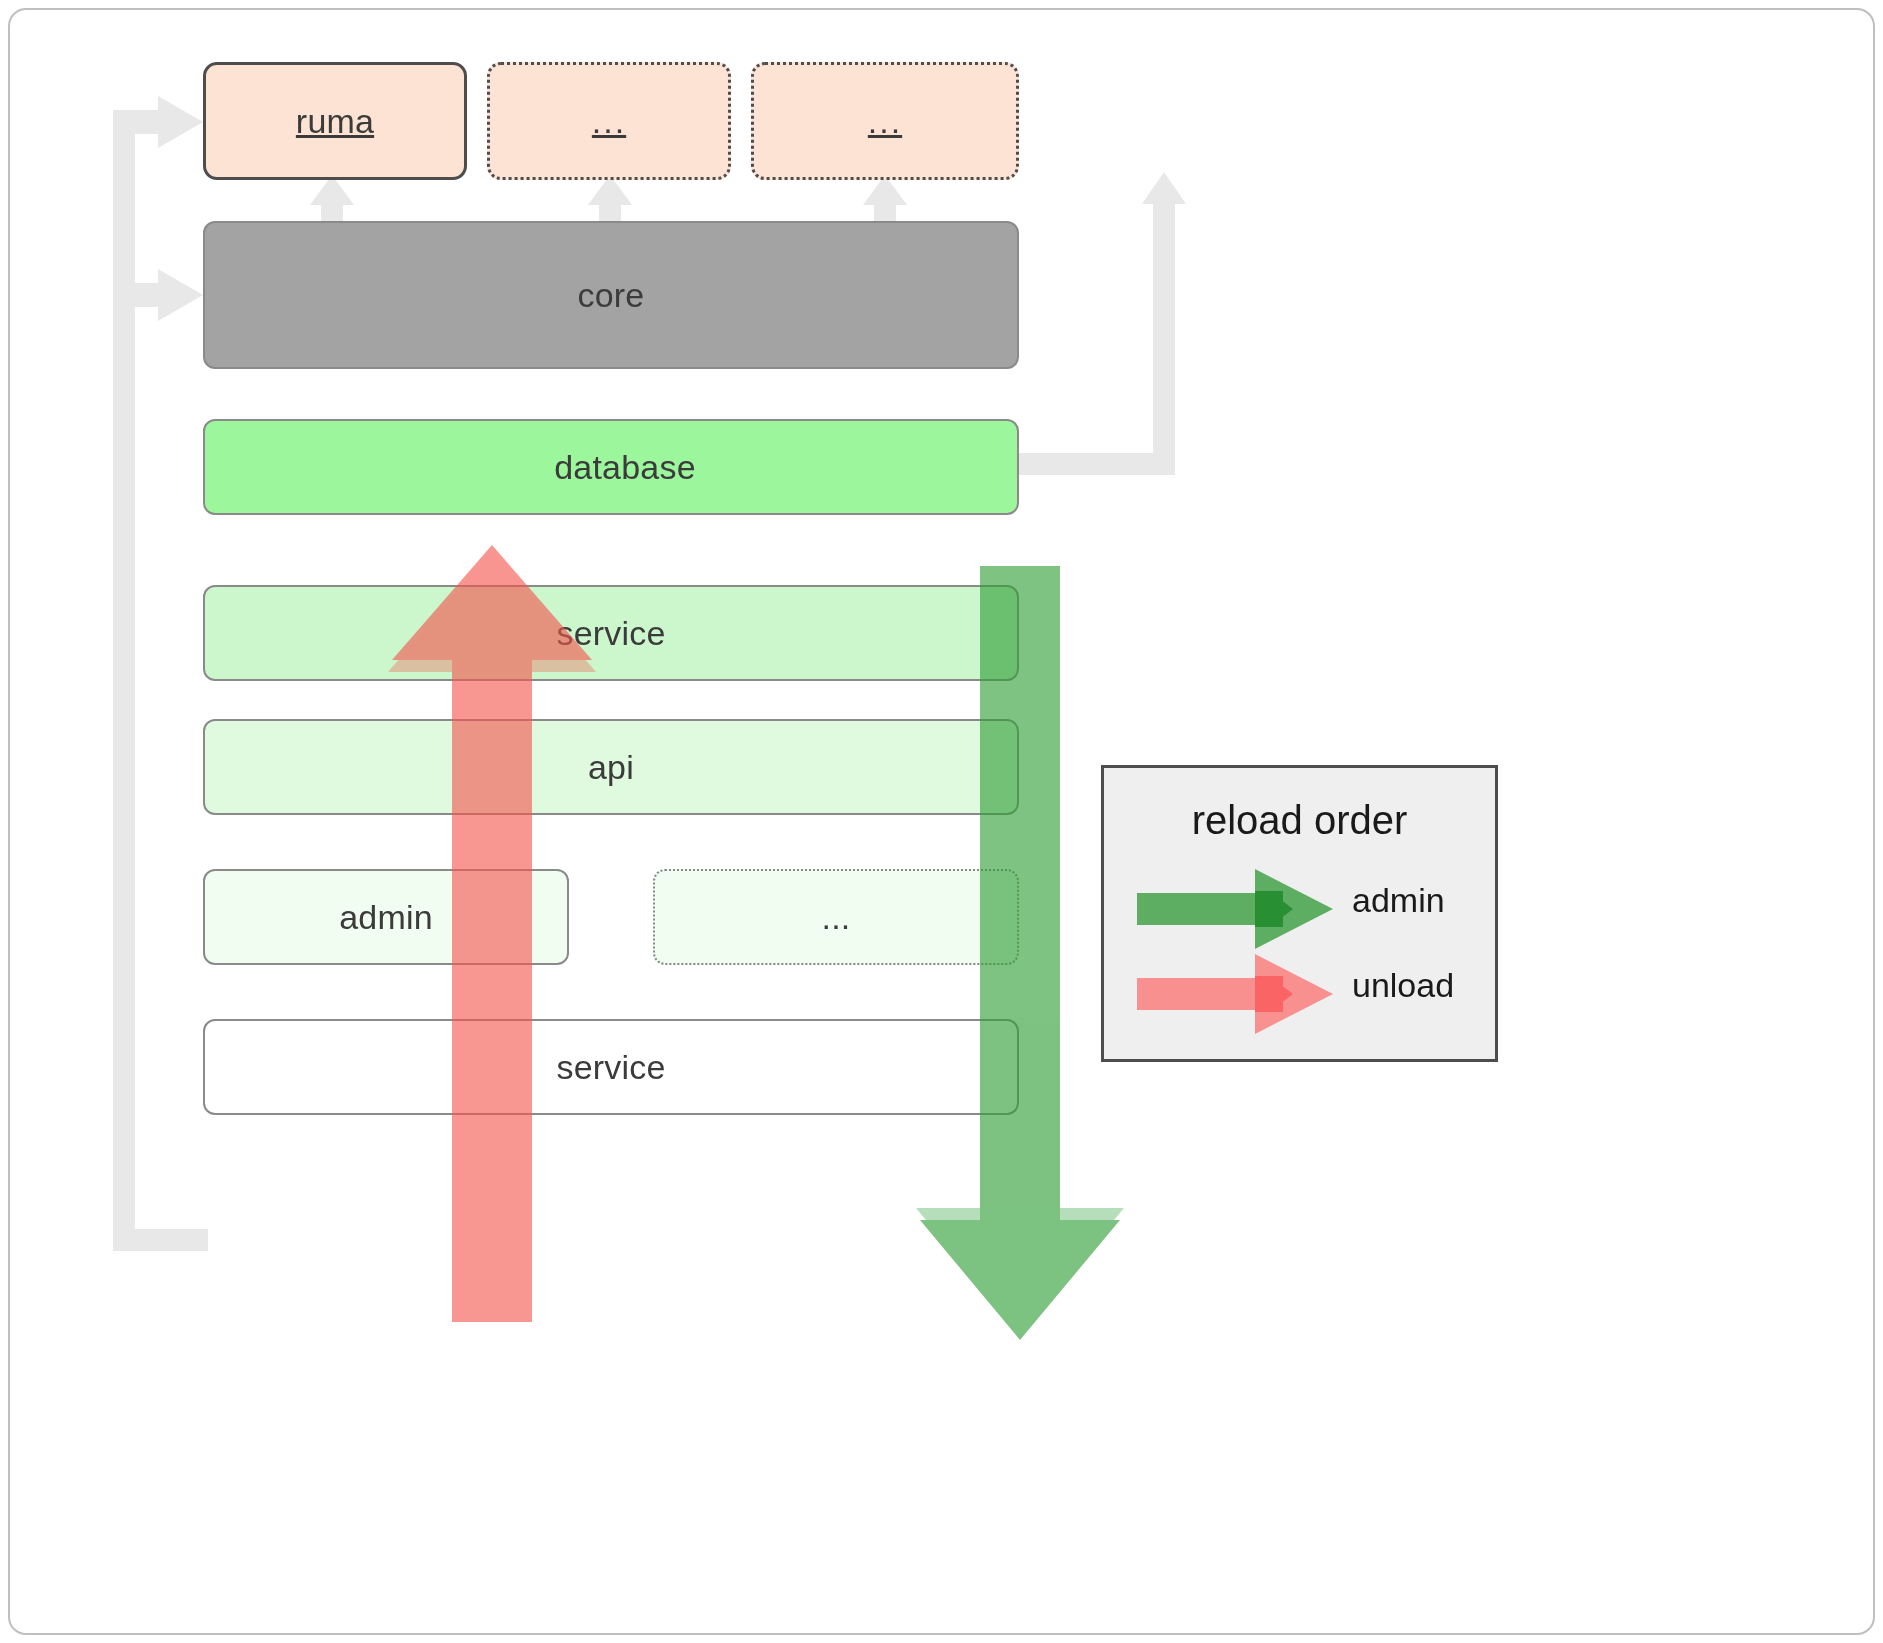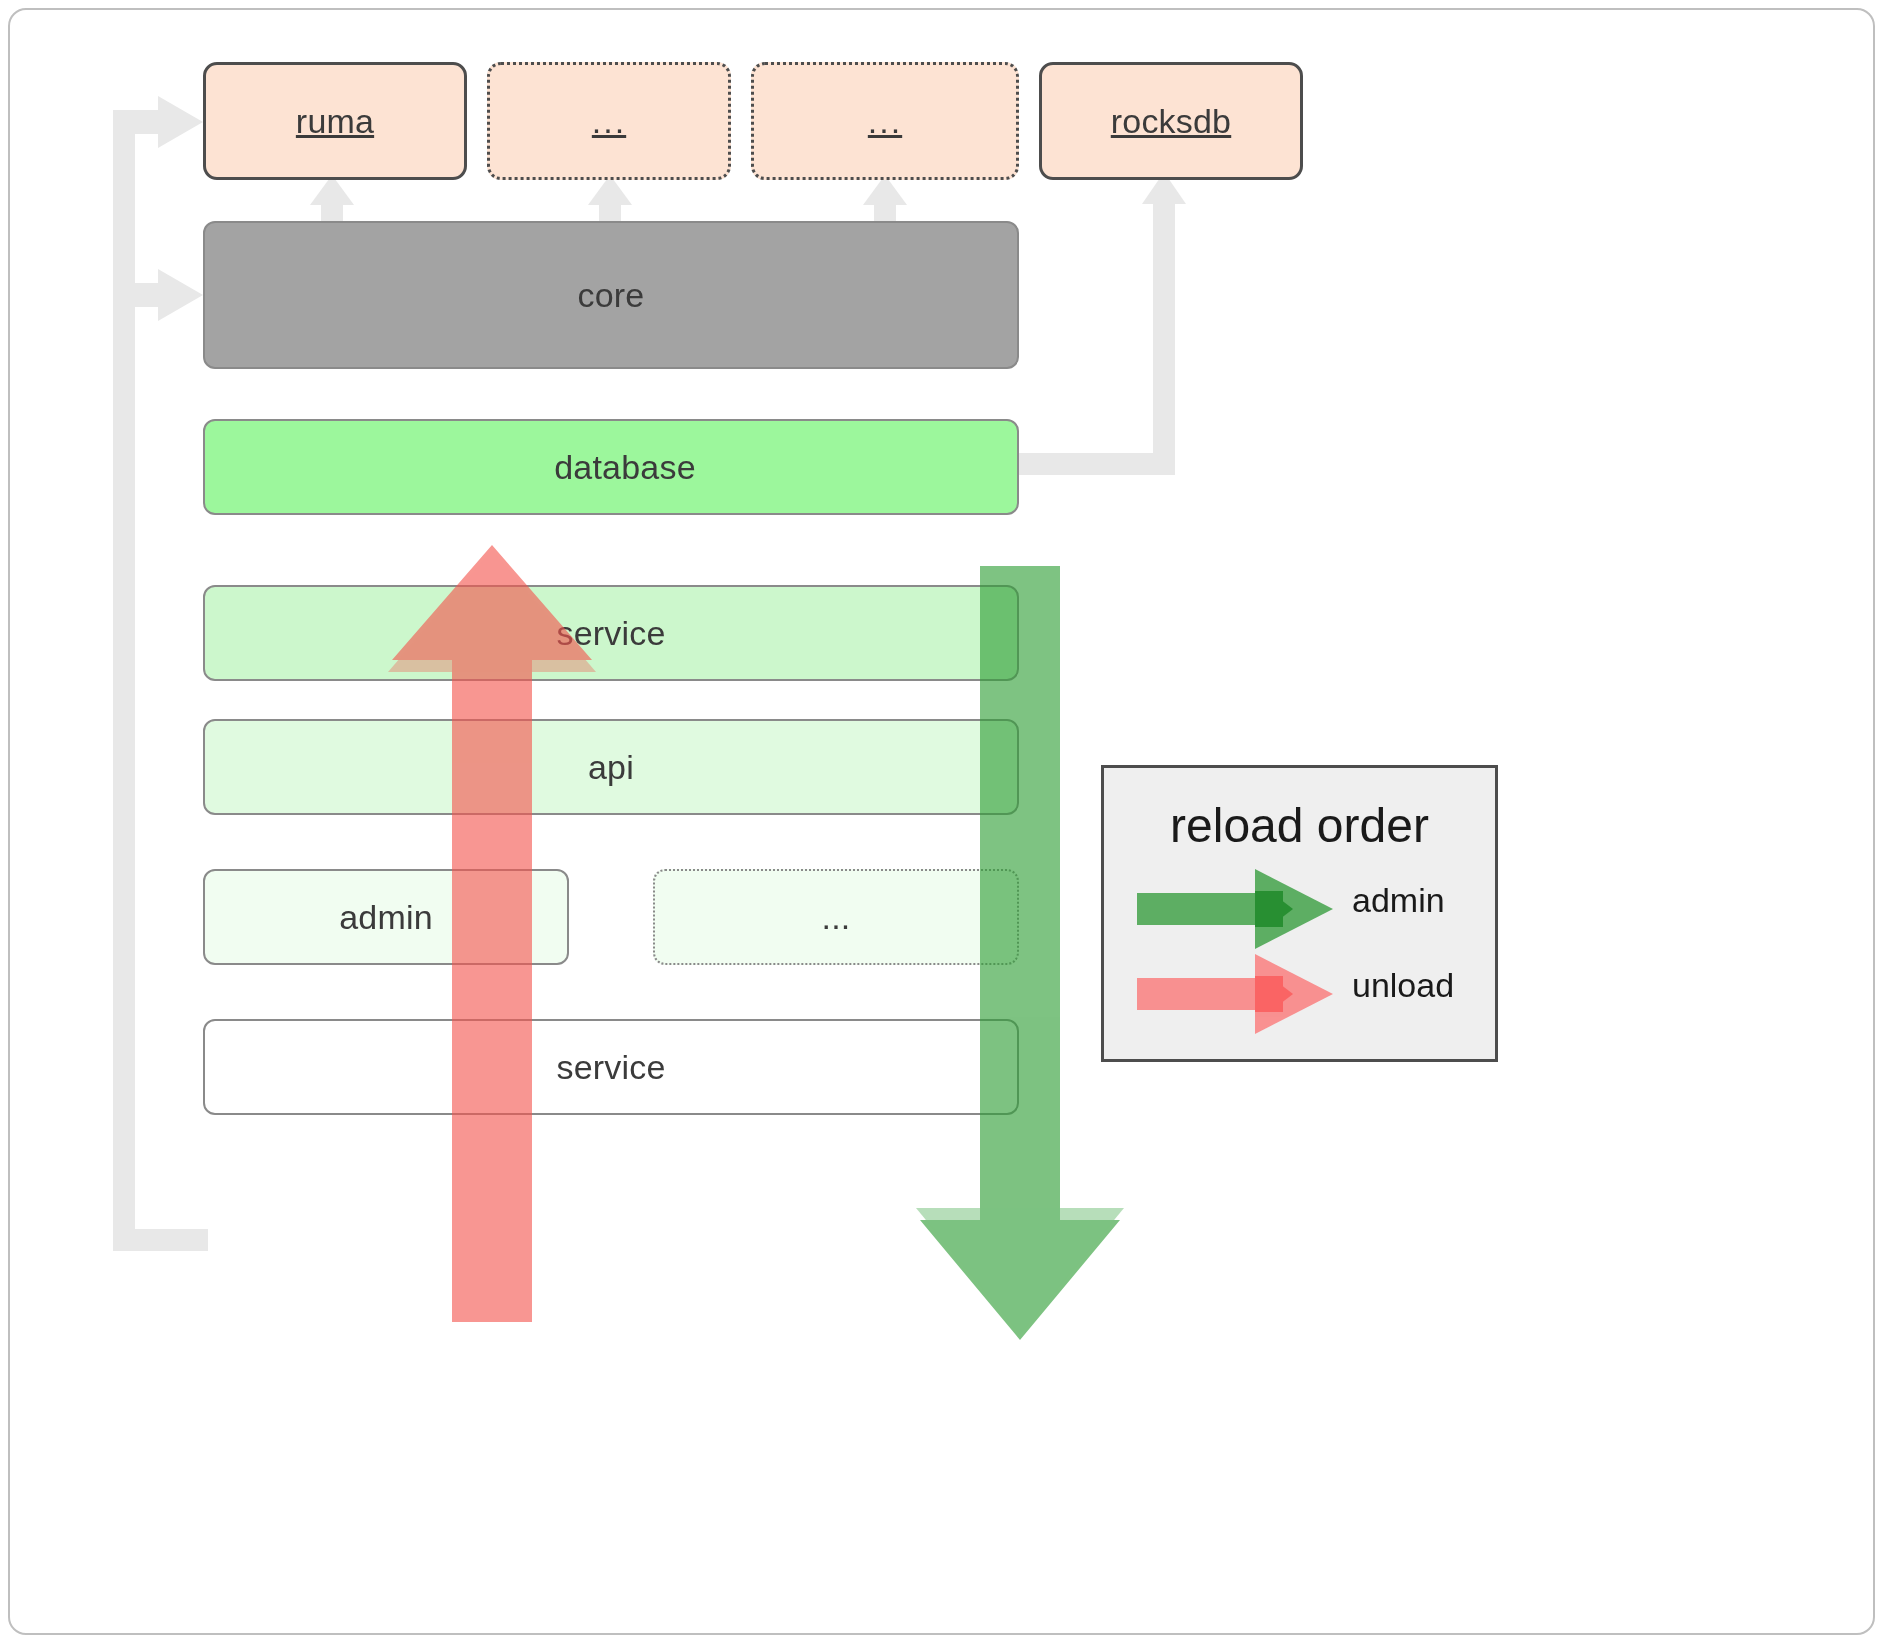--- a/index.html
+++ b/index.html
@@ -103,21 +103,21 @@
     border: 3px solid #4d4d4d;
     box-sizing: border-box;
     z-index: 6;
   }
   .legend-title {
     position: absolute;
     top: 30px;
     left: 0;
     width: 100%;
     text-align: center;
-    font-size: 48px;
+    font-size: 40px;
     color: #1a1a1a;
   }
   .legend-row {
     position: absolute;
     left: 0;
     width: 100%;
     height: 70px;
   }
   .legend-row.r1 { top: 105px; }
   .legend-row.r2 { top: 190px; }
@@ -189,23 +189,20 @@
   </div>
 
   <div class="node dep dotted" style="left:487px; width:244px;">
     <span class="dots">...</span>
   </div>
 
   <div class="node dep dotted" style="left:751px; width:268px;">
     <span class="dots">...</span>
   </div>
 
-  <div class="node dep" style="left:1039px; width:264px;">
-    <span>rocksdb</span>
-  </div>
 
   <div class="node layer lbl-core" style="top:221px; height:148px;">
     <span>core</span>
   </div>
 
   <div class="node layer lbl-db" style="top:419px; height:96px;">
     <span>database</span>
   </div>
 
   <div class="node layer lbl-service" style="top:585px; height:96px;">

